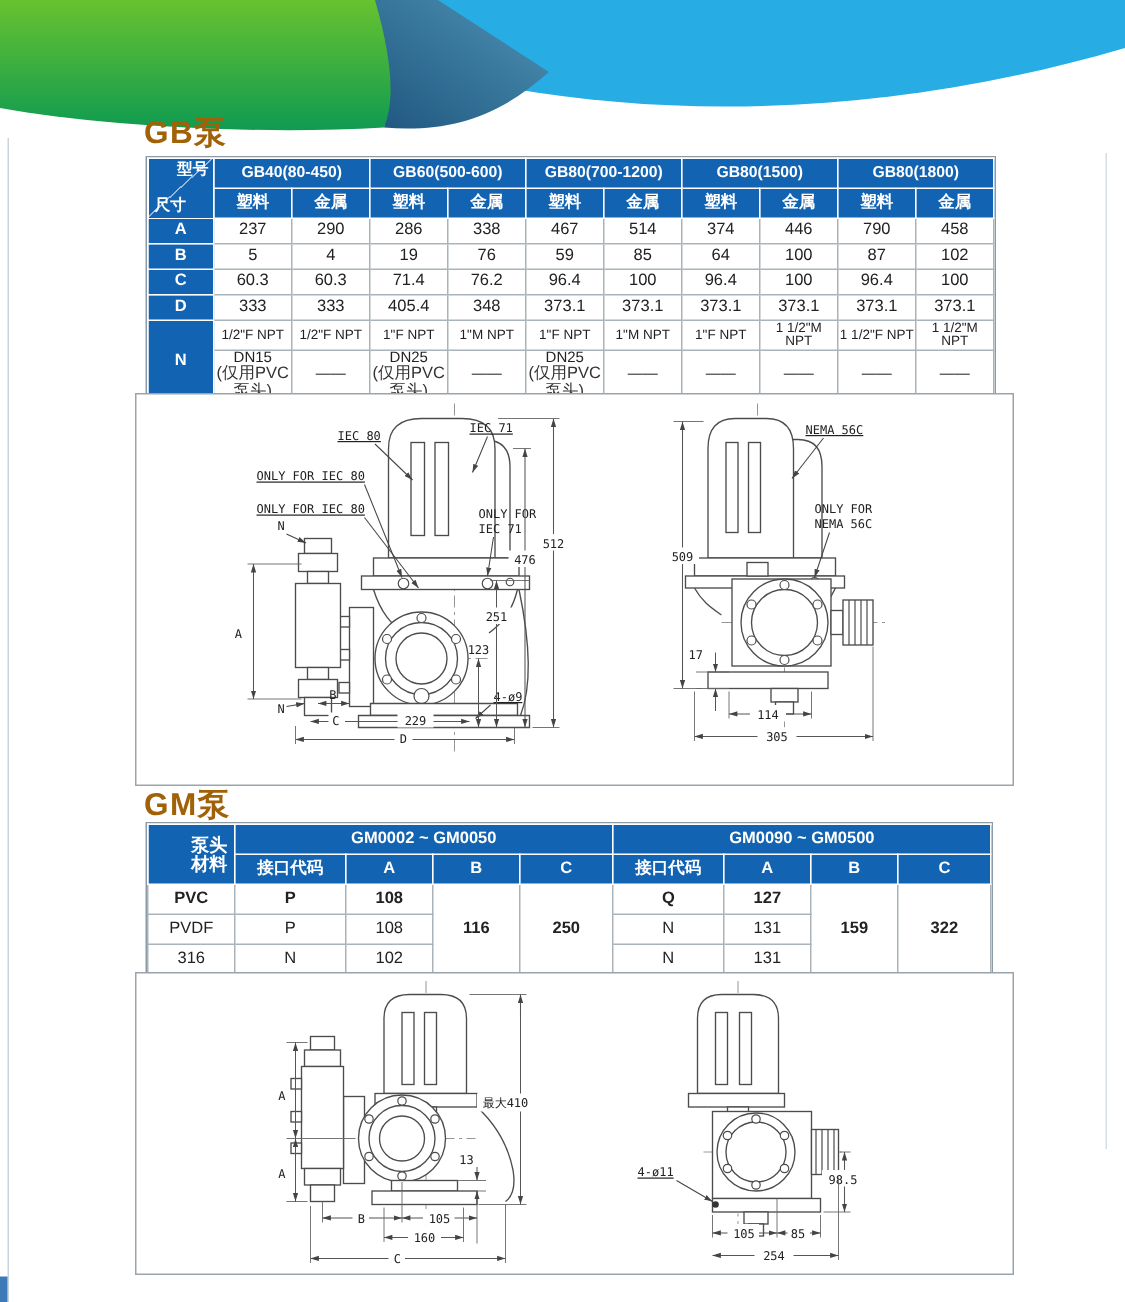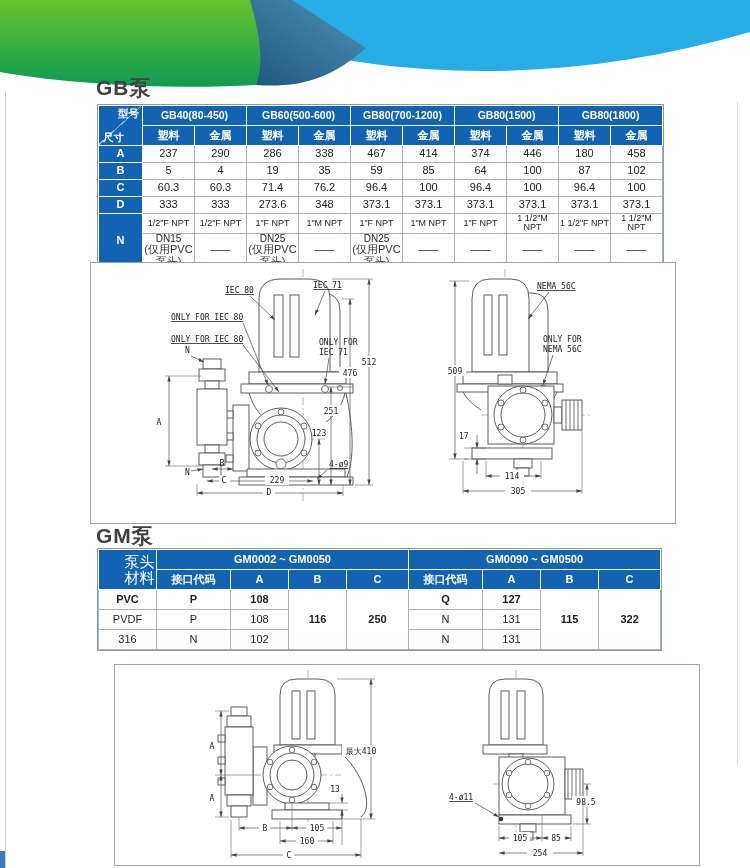--- a/index.html
+++ b/index.html
@@ -2,38 +2,38 @@
 <html><head>
 <meta charset="utf-8">
 <style>
   html,body{margin:0;padding:0;}
   body{width:750px;height:868px;position:relative;background:#ffffff;
        font-family:"Liberation Sans",sans-serif;overflow:hidden;}
   .edge-left{position:absolute;left:5px;top:92px;height:776px;width:1px;background:#c9d3da;}
   .edge-right{position:absolute;left:737px;top:102px;height:664px;width:1px;background:#d7dee3;}
   .corner-nub{position:absolute;left:0;top:851px;width:5px;height:17px;background:#3f7ab8;}
   #hdr{position:absolute;left:0;top:0;}
-  .sec-title{position:absolute;left:96px;font-size:21px;font-weight:bold;color:#404040;letter-spacing:1px;}
+  .sec-title{position:absolute;left:96px;font-size:21px;font-weight:bold;color:#a16207;letter-spacing:1px;}
   #gb-title{top:74px;}
   #gm-title{top:522px;}
   .tbl-wrap{position:absolute;border:1px solid #8b9aa7;background:#fff;}
   table{border-collapse:collapse;table-layout:fixed;}
   th,td{padding:0;line-height:1.05;text-align:center;vertical-align:middle;}
   .hd{background:#1263b2;color:#fff;border:1px solid #fff;font-weight:bold;font-size:11px;}
   .hd-sm{font-size:10.5px;}
   .dc{background:#fff;border:1px solid #aab3ba;color:#222;font-size:11px;}
   .npt{font-size:9px;}
   .dn-main{display:block;font-size:10px;}
   .dn-note{display:block;font-size:11px;color:#333;}
   .diag{position:relative;background:#1263b2;border:1px solid #fff;}
   .diag::after{content:'';position:absolute;inset:0;
     background:linear-gradient(to bottom right,transparent calc(50% - 1px),rgba(255,255,255,.55) calc(50% - 1px),rgba(255,255,255,.55) 50%,transparent 50%);}
   .diag .dtop{position:absolute;top:2px;right:3px;color:#fff;font-size:10.5px;font-weight:bold;}
   .diag .dbot{position:absolute;bottom:2px;left:4px;color:#fff;font-size:10.5px;font-weight:bold;}
-  .corner2 div{color:#fff;font-size:15px;font-weight:normal;padding-left:24px;}
+  .corner2 div{color:#fff;font-size:12px;font-weight:bold;padding-left:24px;}
   .draw-box{position:absolute;border:1px solid #9aa4ac;background:#fff;}
   
   .o{fill:#fff;stroke:#4c4c4c;stroke-width:.9;}
   .onf{fill:none;stroke:#4c4c4c;stroke-width:.9;}
   .cl{stroke:#8a8a8a;stroke-width:.6;stroke-dasharray:8 3 2 3;fill:none;}
   .dim{stroke:#555;stroke-width:.7;fill:none;}
   .ext{stroke:#666;stroke-width:.6;fill:none;}
   .ldr{stroke:#444;stroke-width:.7;fill:none;}
   .t{font:8px "DejaVu Sans Mono",monospace;fill:#222;}
   .u{text-decoration:underline;}
@@ -97,32 +97,32 @@
     <th class="hd">塑料</th>
     <th class="hd">金属</th>
   </tr>
   <tr style="height:17px;">
     <th class="hd">A</th>
     <td class="dc">237</td>
     <td class="dc">290</td>
     <td class="dc">286</td>
     <td class="dc">338</td>
     <td class="dc">467</td>
-    <td class="dc">414</td>
+    <td class="dc">514</td>
     <td class="dc">374</td>
     <td class="dc">446</td>
-    <td class="dc">180</td>
+    <td class="dc">790</td>
     <td class="dc">458</td>
   </tr>
   <tr style="height:17px;">
     <th class="hd">B</th>
     <td class="dc">5</td>
     <td class="dc">4</td>
     <td class="dc">19</td>
-    <td class="dc">35</td>
+    <td class="dc">76</td>
     <td class="dc">59</td>
     <td class="dc">85</td>
     <td class="dc">64</td>
     <td class="dc">100</td>
     <td class="dc">87</td>
     <td class="dc">102</td>
   </tr>
   <tr style="height:17px;">
     <th class="hd">C</th>
     <td class="dc">60.3</td>
@@ -133,21 +133,21 @@
     <td class="dc">100</td>
     <td class="dc">96.4</td>
     <td class="dc">100</td>
     <td class="dc">96.4</td>
     <td class="dc">100</td>
   </tr>
   <tr style="height:17px;">
     <th class="hd">D</th>
     <td class="dc">333</td>
     <td class="dc">333</td>
-    <td class="dc">273.6</td>
+    <td class="dc">405.4</td>
     <td class="dc">348</td>
     <td class="dc">373.1</td>
     <td class="dc">373.1</td>
     <td class="dc">373.1</td>
     <td class="dc">373.1</td>
     <td class="dc">373.1</td>
     <td class="dc">373.1</td>
   </tr>
   <tr style="height:17px;">
     <th class="hd" rowspan="2">N</th>
@@ -402,42 +402,42 @@
     <th class="hd">C</th>
   </tr>
   <tr style="height:20px;font-weight:bold;">
     <td class="dc">PVC</td>
     <td class="dc">P</td>
     <td class="dc">108</td>
     <td class="dc" rowspan="3">116</td>
     <td class="dc" rowspan="3">250</td>
     <td class="dc">Q</td>
     <td class="dc">127</td>
-    <td class="dc" rowspan="3">115</td>
+    <td class="dc" rowspan="3">159</td>
     <td class="dc" rowspan="3">322</td>
   </tr>
   <tr style="height:20px;">
     <td class="dc">PVDF</td>
     <td class="dc">P</td>
     <td class="dc">108</td>
     <td class="dc" 1="">N</td>
     <td class="dc">131</td>
   </tr>
   <tr style="height:20px;">
     <td class="dc">316</td>
     <td class="dc">N</td>
     <td class="dc">102</td>
     <td class="dc">N</td>
     <td class="dc">131</td>
   </tr>
 </tbody>
     </table>
 </div>
 
-<div class="draw-box" style="left:90px;top:664px;width:584px;height:200px;margin-left:24px;">
+<div class="draw-box" style="left:90px;top:648px;width:584px;height:200px;">
 <svg width="584" height="200" viewBox="0 0 584 200">
   <defs>
     <marker id="d2e" orient="auto" markerWidth="9" markerHeight="7" refX="8" refY="3">
           <path d="M0,.5 L8,3 L0,5.5 Z" fill="#444"></path>
         </marker>
     <marker id="d2s" orient="auto" markerWidth="9" markerHeight="7" refX="0" refY="3">
           <path d="M8,.5 L0,3 L8,5.5 Z" fill="#444"></path>
         </marker>
   </defs>
 

